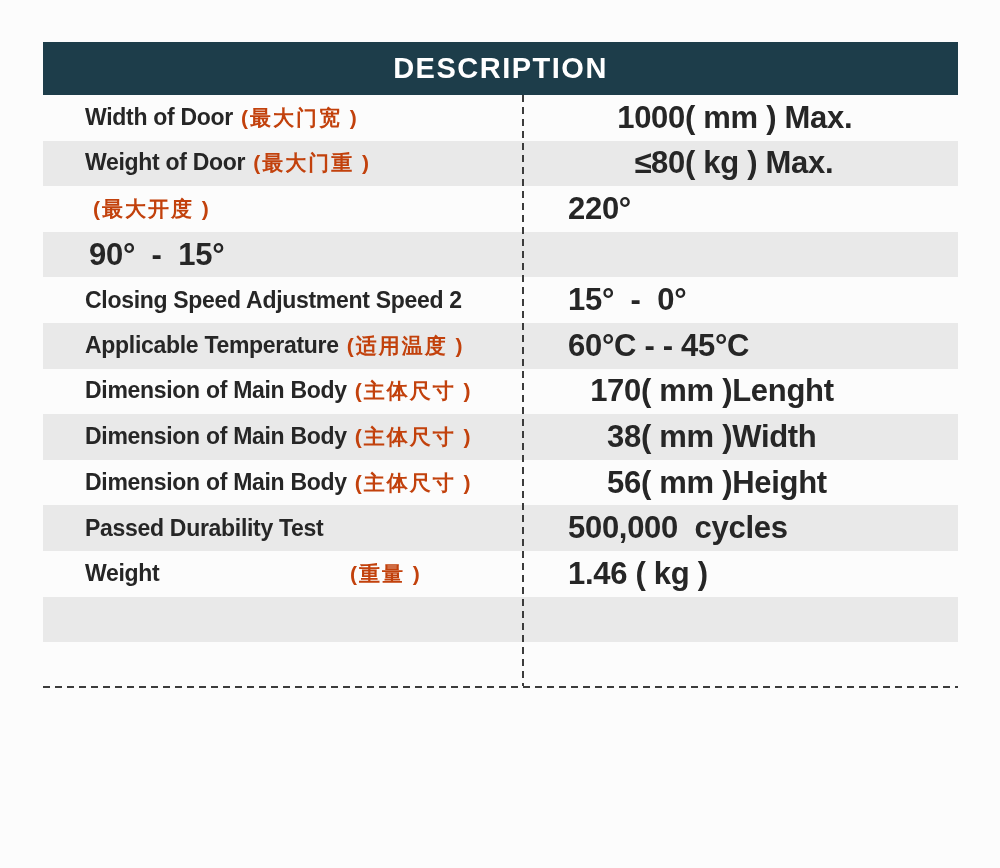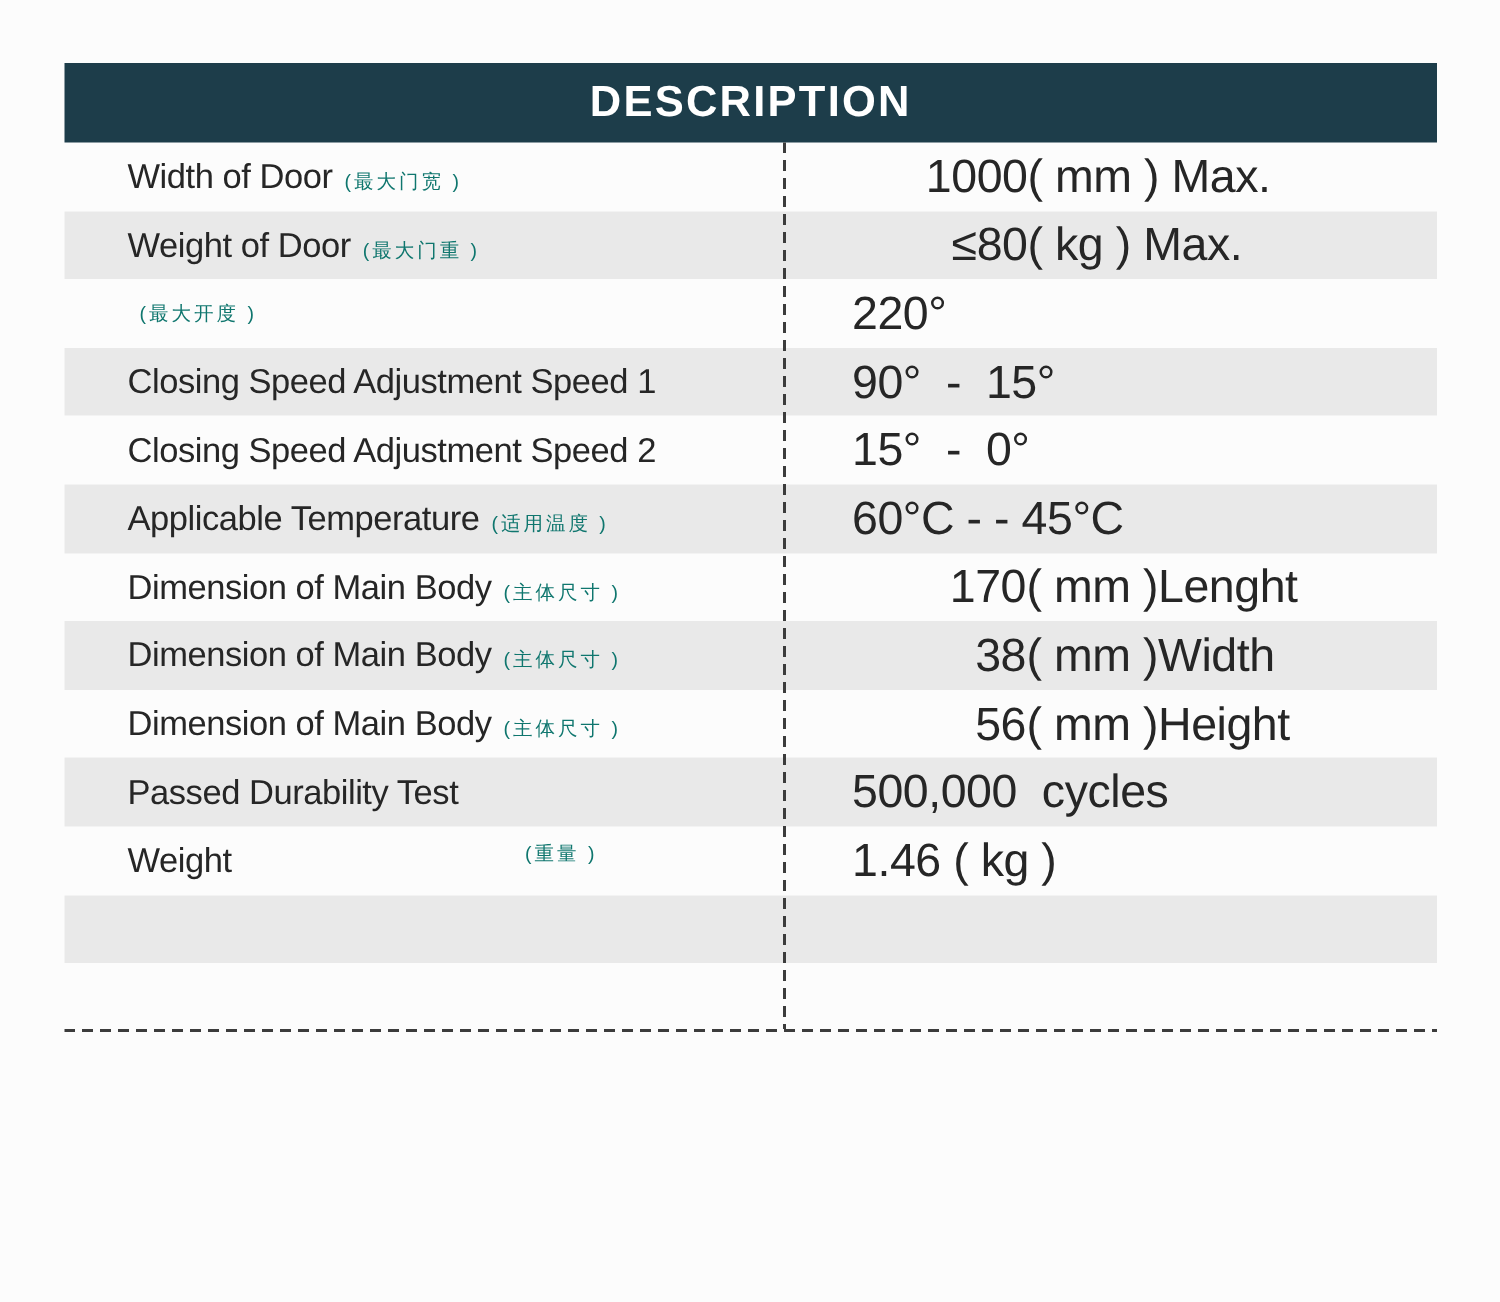--- a/index.html
+++ b/index.html
@@ -24,21 +24,21 @@
     display: flex;
     align-items: center;
     justify-content: center;
   }
   .table-header .title {
     color: #ffffff;
     font-size: 29px;
     font-weight: bold;
     letter-spacing: 1.5px;
   }
-  .rows { position: relative; }
+  .rows { position: relative; font-weight: bold; }
   .row {
     height: 45.6px;
     display: flex;
     align-items: center;
     background: transparent;
   }
   .row.alt { background: #e9e9e9; }
 
   .label-cell {
     width: 479px;
@@ -57,39 +57,39 @@
     display: flex;
     align-items: baseline;
     white-space: nowrap;
   }
   .lbl {
     font-size: 23px;
     letter-spacing: -0.3px;
     color: #262626;
   }
   .lbl-cn {
-    font-size: 13px;
+    font-size: 21px;
     letter-spacing: 2px;
     margin-left: 8px;
-    color: #0f766e;
+    color: #c2410c;
   }
   .row.spread .lbl-cn {
     position: absolute;
     left: 307px;
     margin-left: 0;
   }
   .v-num, .v-unit, .v-suffix {
     font-size: 31px;
     letter-spacing: -0.3px;
     color: #262626;
     white-space: pre;
     display: inline-block;
   }
   .v-num.w-lg { min-width: 117px; }
-  .v-num.w-sm { min-width: 73px; margin-left: 43px; }
+  .v-num.w-sm { min-width: 73px; }
   .v-unit.w-md { min-width: 88px; }
 
   .v-divider {
     position: absolute;
     left: 479px;
     top: 53px;
     width: 2px;
     height: 591px;
     background: repeating-linear-gradient(
       to bottom, #3c3c3c 0px, #3c3c3c 7px,
@@ -149,24 +149,20 @@
           <span class="lbl-cn">(最大开度 )</span>
         </div>
         <div class="value-cell">
           <span class="v-num">220°</span>
           <span class="v-unit"></span>
           <span class="v-suffix"></span>
         </div>
       </div>
 
       <div class="row alt">
-        <div class="label-cell">
-          <span class="lbl">Closing Speed Adjustment Speed 1</span>
-          <span class="lbl-cn"></span>
-        </div>
         <div class="value-cell">
           <span class="v-num">90°  -  15°</span>
           <span class="v-unit"></span>
           <span class="v-suffix"></span>
         </div>
       </div>
 
       <div class="row">
         <div class="label-cell">
           <span class="lbl">Closing Speed Adjustment Speed 2</span>

